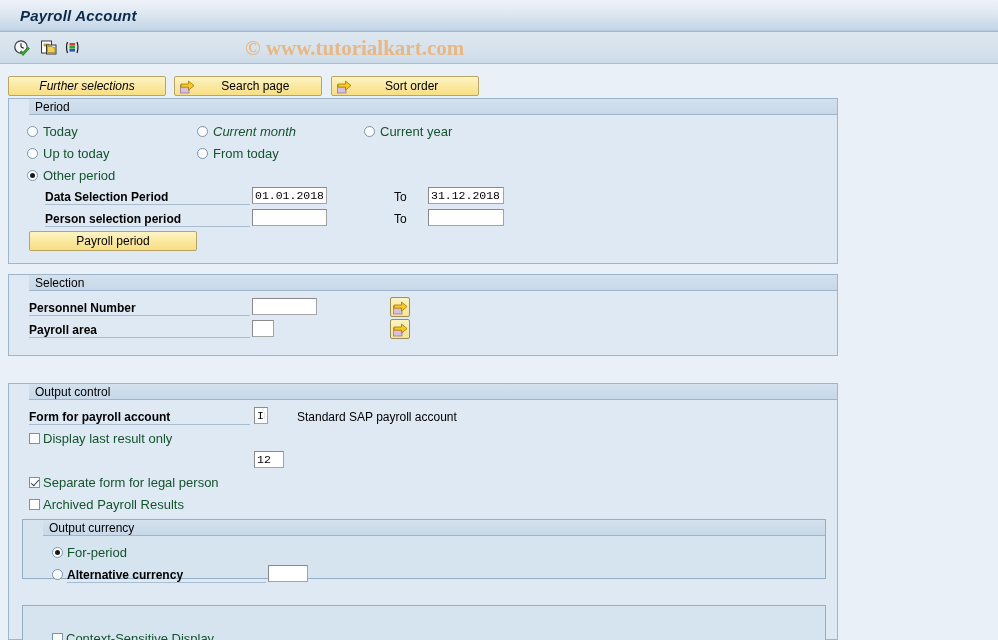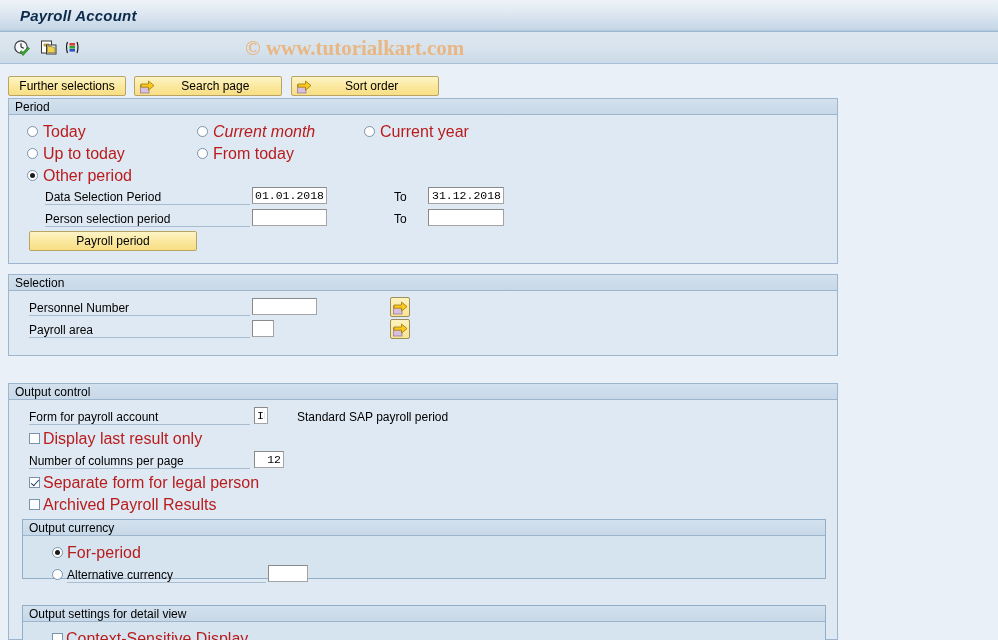--- a/index.html
+++ b/index.html
@@ -86,39 +86,40 @@
     border: 1px solid #b9a463;
     border-radius: 2px;
     text-align: center;
     line-height: 18px;
     font-size: 12px;
     color: #000;
     cursor: pointer;
     position: relative;
     vertical-align: top;
   }
-  .sapbtn.w1 { width: 118px; }
+  .sapbtn.w1 { width: 158px; font-style: italic; }
   .sapbtn.w2 { width: 148px; margin-left: 5px; }
   .sapbtn.w3 { width: 148px; margin-left: 5px; }
   .sapbtn .lbl { position: relative; top: 0px; }
   .sapbtn.hasicon .lbl { margin-left: 14px; }
   .arrow-ic {
     position: absolute;
     left: 5px;
     top: 2px;
     width: 15px;
     height: 15px;
   }
 
   
   .group {
     position: absolute;
     box-sizing: border-box;
     border: 1px solid #9db6cd;
     background: #dfe9f3;
+    padding-left: 20px;
   }
   .group > .ghead {
     height: 16px;
     background: linear-gradient(to bottom, #d4e1ee 0%, #c7d8e8 100%);
     border-bottom: 1px solid #9db6cd;
     font-size: 12px;
     color: #000;
     padding-left: 6px;
     line-height: 16px;
     box-sizing: border-box;
@@ -158,35 +159,36 @@
     content: "";
     position: absolute;
     left: 3px; top: 0px;
     width: 3px; height: 7px;
     border: solid #14325c;
     border-width: 0 1.6px 1.6px 0;
     transform: rotate(42deg);
   }
   .rlabel, .clabel {
     position: absolute;
-    font-size: 16px;
-    color: #b91c1c;
+    font-size: 13px;
+    color: #14532d;
     white-space: nowrap;
     line-height: 13px;
   }
 
   
   .flabel {
     position: absolute;
     font-size: 12px;
     color: #000;
     white-space: nowrap;
     border-bottom: 1px solid #a9bdd0;
     line-height: 14px;
     box-sizing: border-box;
+    font-weight: bold;
   }
   .plain {
     position: absolute;
     font-size: 12px;
     color: #000;
     white-space: nowrap;
   }
 
   
   .inp {
@@ -197,21 +199,21 @@
     border-top-color: #8a8a8a;
     border-left-color: #8a8a8a;
     font-family: "Liberation Mono", monospace;
     font-size: 11.5px;
     color: #000;
     padding: 0 2px;
     line-height: 15px;
     height: 17px;
     outline: none;
   }
-  .inp.num { font-family: "Liberation Mono", monospace; text-align: right; }
+  .inp.num { font-family: "Liberation Mono", monospace; }
 
   
   .iconbtn {
     position: absolute;
     width: 20px; height: 20px;
     box-sizing: border-box;
     background: linear-gradient(to bottom, #fdf3c0 0%, #f9e394 100%);
     border: 1px solid #9d8e55;
     border-radius: 2px;
     cursor: pointer;
@@ -331,44 +333,42 @@
       <path d="M1 5 h7.5 v-3 l5.5 4.6 -5.5 4.6 v-3 h-7.5 z" fill="#fcc81e" stroke="#9a7a10" stroke-width="0.8"></path>
     </svg>
   </span>
 </div>
 
 <div class="group" style="left:8px; top:383px; width:830px; height:257px;">
   <div class="ghead">Output control</div>
 
   <span class="flabel" style="left:20px; top:26px; width:221px;">Form for payroll account</span>
   <input class="inp num" style="left: 245px; top: 23px; width: 14px; text-align: center;" value="IDK1">
-  <span class="plain" style="left:288px; top:26px;">Standard SAP payroll period</span>
+  <span class="plain" style="left:288px; top:26px;">Standard SAP payroll account</span>
 
   <span class="check" style="left:20px; top:49px;"></span>
   <span class="clabel" style="left:34px; top:48px;">Display last result only</span>
 
-  <span class="flabel" style="left:20px; top:70px; width:221px;">Number of columns per page</span>
   <input class="inp num" style="left: 245px; top: 67px; width: 30px;" value="12">
 
   <span class="check on" style="left:20px; top:93px;"></span>
   <span class="clabel" style="left:34px; top:92px;">Separate form for legal person</span>
 
   <span class="check" style="left:20px; top:115px;"></span>
   <span class="clabel" style="left:34px; top:114px;">Archived Payroll Results</span>
 
   <div class="group inner" style="left:13px; top:135px; width:804px; height:60px;">
     <div class="ghead">Output currency</div>
 
     <span class="radio on" style="left:29px; top:27px;"></span>
     <span class="rlabel" style="left:44px; top:26px;">For-period</span>
 
     <span class="radio" style="left:29px; top:49px;"></span>
     <span class="flabel" style="left:44px; top:48px; width:199px;">Alternative currency</span>
     <input class="inp" style="left: 245px; top: 45px; width: 40px;" value="">
   </div>
 
   <div class="group inner" style="left:13px; top:221px; width:804px; height:78px;">
-    <div class="ghead">Output settings for detail view</div>
 
     <span class="check" style="left:29px; top:27px;"></span>
     <span class="clabel" style="left:43px; top:26px;">Context-Sensitive Display</span>
   </div>
 </div>
 
 </body></html>

